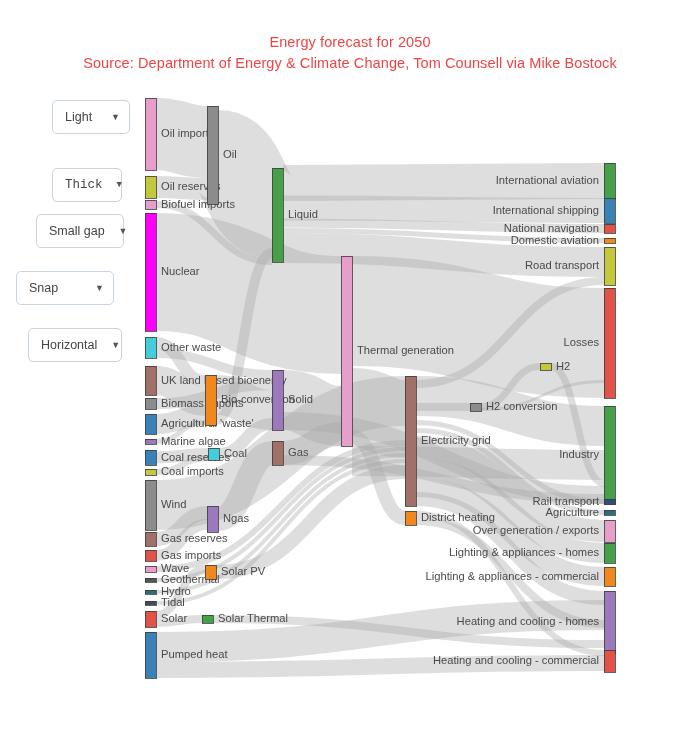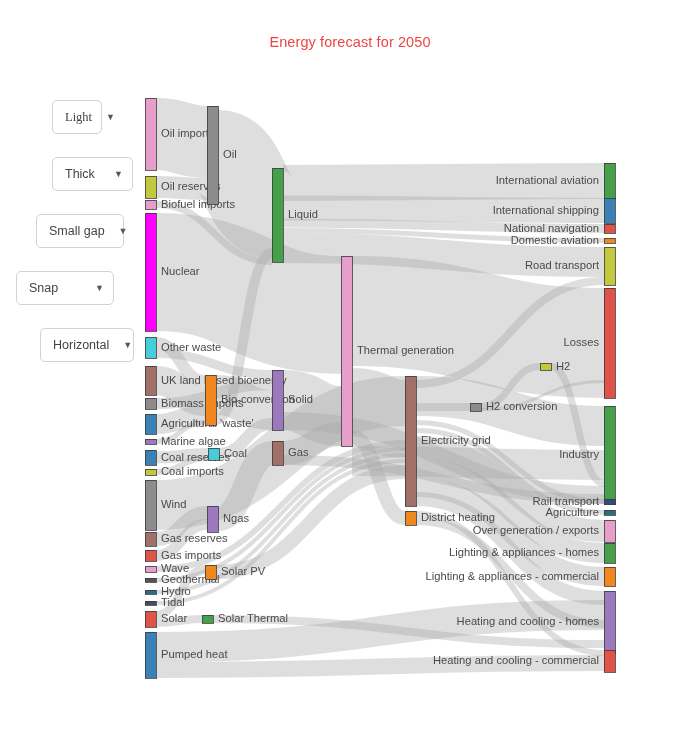--- a/index.html
+++ b/index.html
@@ -40,40 +40,41 @@
   .nlabel.r{text-anchor:end;}
   .nlabel.l{text-anchor:start;}
 </style>
 </head>
 <body>
 
 <div id="root">
 
   <div class="title-block">
     <div class="title-line">Energy forecast for 2050</div>
+    <div class="title-line">Source: Department of Energy &amp; Climate Change, Tom Counsell via Mike Bostock</div>
   </div>
 
   <div id="controls-host">
-      <div class="ctrl" style="left: 52px; top: 100px; width: 50px; font-family: Liberation Serif, serif;">
+      <div class="ctrl" style="left: 52px; top: 100px; width: 78px;">
         <span class="lbl">Light</span>
         <span class="caret">▼</span>
       </div>
-      <div class="ctrl" style="left: 52px; top: 157px; width: 81px;">
+      <div class="ctrl" style="left: 52px; top: 168px; width: 70px; font-family: Liberation Mono, monospace;">
         <span class="lbl">Thick</span>
         <span class="caret">▼</span>
       </div>
       <div class="ctrl" style="left: 36px; top: 214px; width: 88px;">
         <span class="lbl">Small gap</span>
         <span class="caret">▼</span>
       </div>
       <div class="ctrl" style="left: 16px; top: 271px; width: 98px;">
         <span class="lbl">Snap</span>
         <span class="caret">▼</span>
       </div>
-      <div class="ctrl" style="left: 40px; top: 328px; width: 94px;">
+      <div class="ctrl" style="left: 28px; top: 328px; width: 94px;">
         <span class="lbl">Horizontal</span>
         <span class="caret">▼</span>
       </div>
     </div>
 
   <svg id="sankey" viewBox="0 0 700 750" xmlns="http://www.w3.org/2000/svg">
     <g id="links-g">
         <path d="M156,134C181.5,134 181.5,142 207,142" class="link" stroke-width="72"></path>
         <path d="M156,187C181.5,187 181.5,189 207,189" class="link" stroke-width="22"></path>
         <path d="M218,155C245,155 245,213 272,213" class="link" stroke-width="90"></path>

